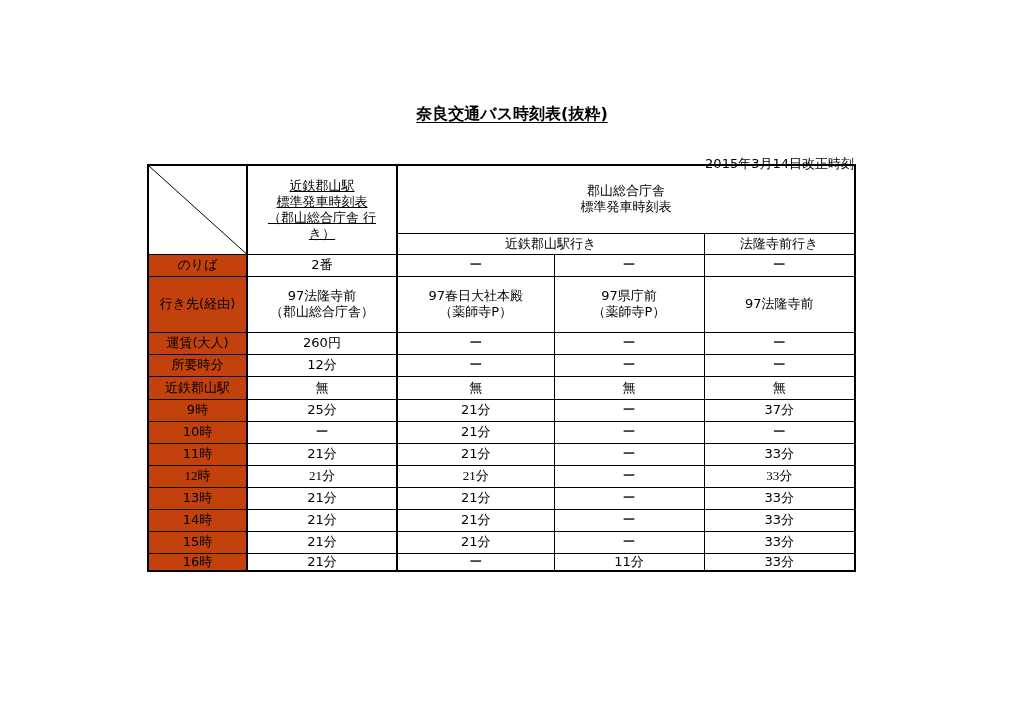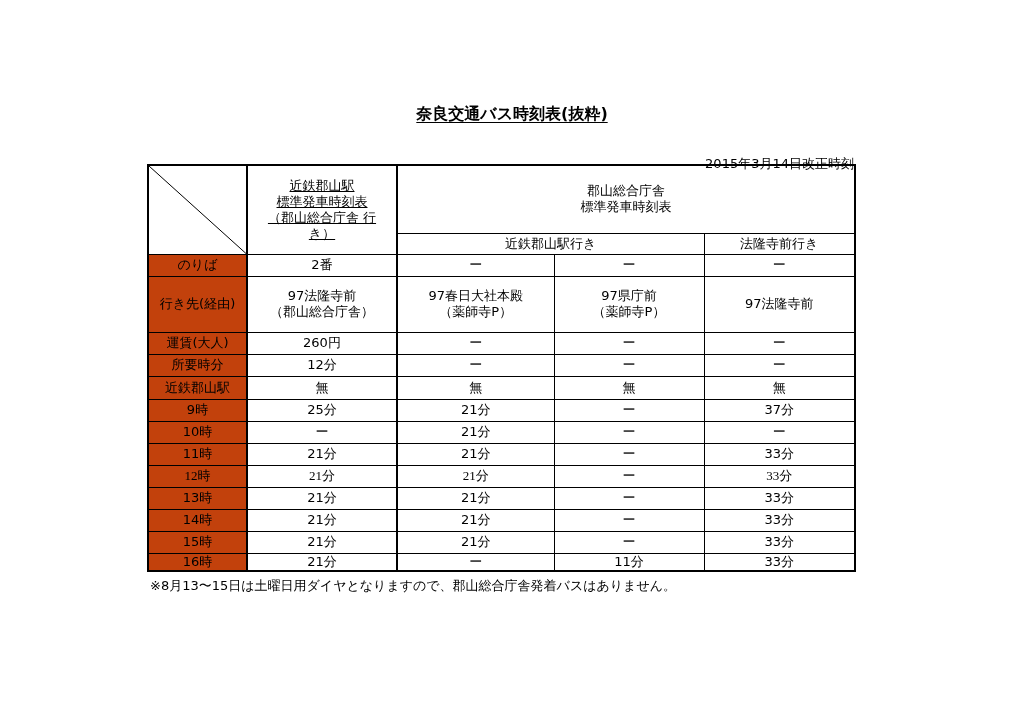--- a/index.html
+++ b/index.html
@@ -157,14 +157,13 @@
         <td class="lbl">16時</td>
         <td class="col1">21分</td>
         <td>ー</td>
         <td>11分</td>
         <td>33分</td>
       </tr>
     </tbody>
 </table>
 
 <div class="notes">
-  <div>※8月13〜15日は土曜日用ダイヤとなりますので、郡山総合庁舎発着バスはありません。</div>
 </div>
 
 </body></html>

